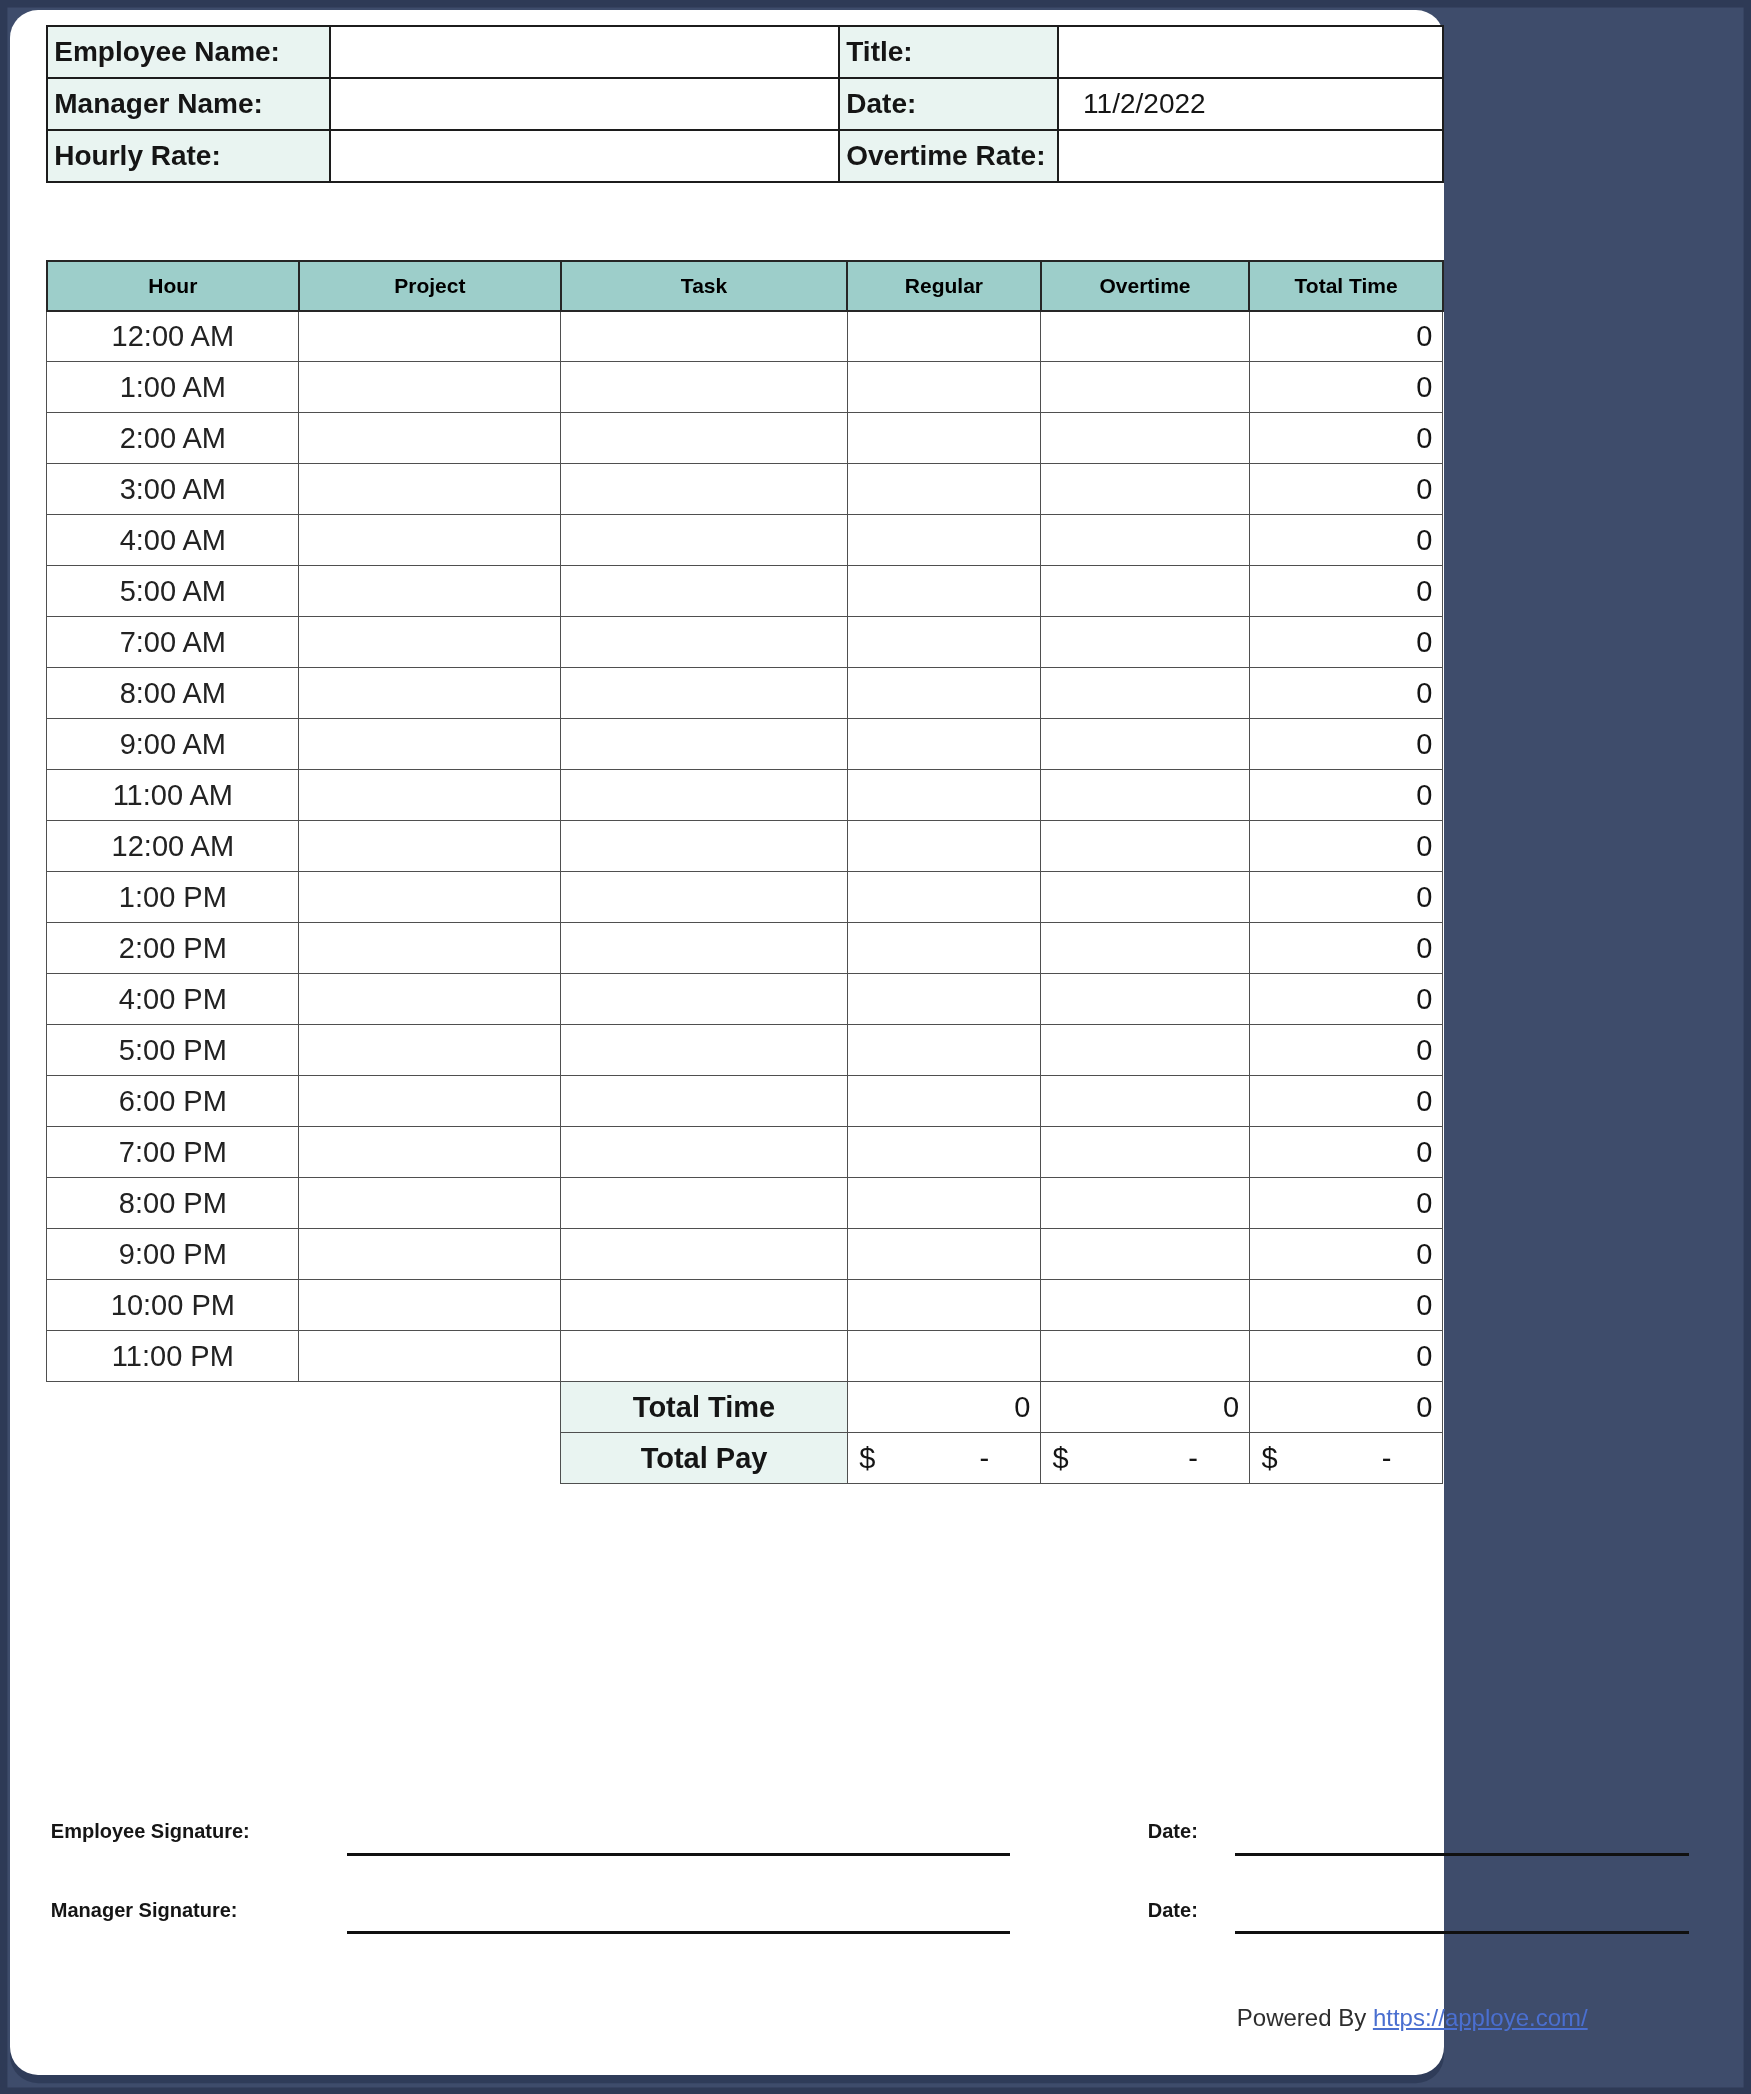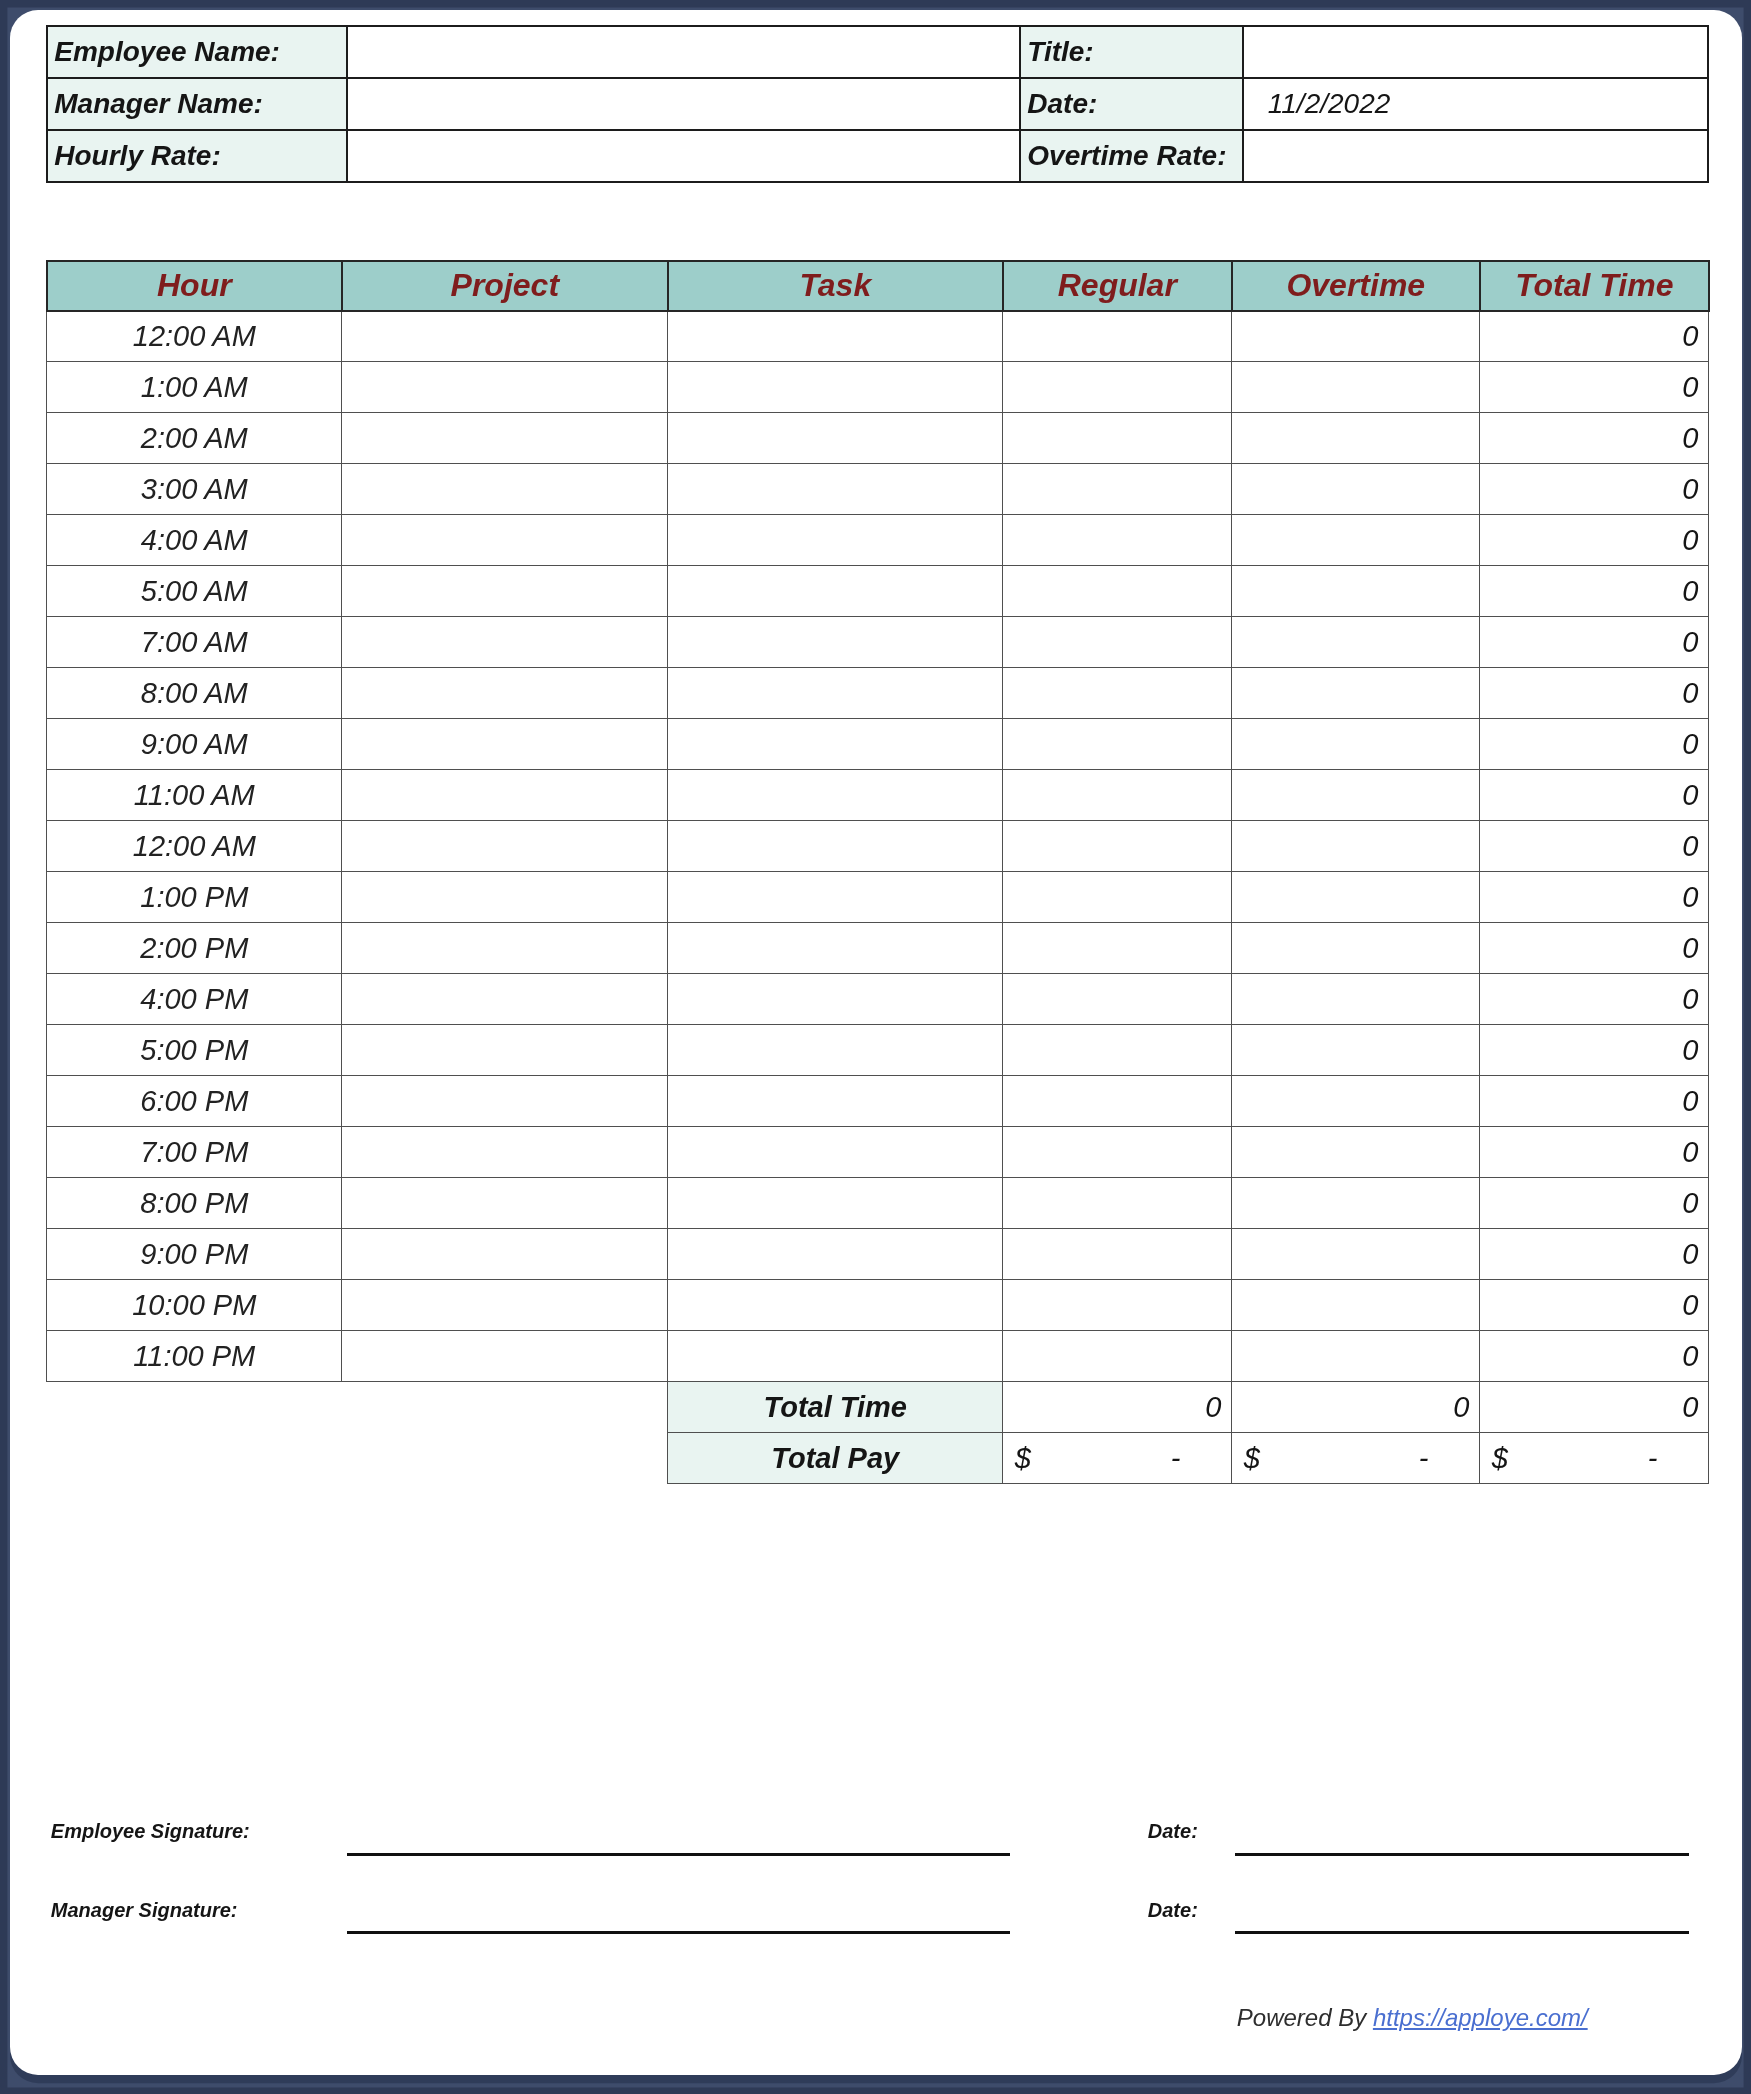--- a/index.html
+++ b/index.html
@@ -18,41 +18,40 @@
     background:var(--navy);
     font-family:"Liberation Sans", sans-serif;
     color:var(--ink);
     overflow:hidden;
   }
   body::after{ 
     content:"";position:absolute;inset:0;pointer-events:none;z-index:9;
     box-shadow:inset 0 0 0 7.4px rgba(12,22,44,0.32);
   }
   .page{
-    position:absolute;left:9.8px;top:9.8px;width:1732px;height:2065px;
+    position:absolute;left:9.8px;top:9.8px;width:1434px;height:2065px;
     background:#ffffff;border-radius:28px;
     box-shadow:0 8.2px 0 rgba(12,22,44,0.28);
-    font-style:italic;
   }
 
   
   table{border-collapse:collapse;table-layout:fixed;}
   .info-table{position:absolute;left:36px;top:15.5px;}
   .info-table td{
     border:2.5px solid var(--grid-dark);
     height:52px;font-size:28px;overflow:hidden;white-space:nowrap;
   }
   .label-cell{background:var(--mint);font-weight:bold;padding-left:6.5px;}
   .value-cell{background:#fff;padding-left:24px;font-size:29.5px;font-weight:normal;}
 
   
   .main-table{position:absolute;left:36px;top:250px;}
   .main-table th{
     background:var(--teal);border:2.5px solid #262626;
-    height:50px;font-size:32px;font-weight:bold;color:#7f1d1d;
+    height:50px;font-size:21px;font-weight:bold;color:#000000;
   }
   .main-table td{
     border:1.6px solid var(--grid-gray);
     height:51px;font-size:29px;background:#fff;overflow:hidden;white-space:nowrap;
   }
   .hour-td{text-align:center;color:#222;}
   .total-td{text-align:right;padding-right:9.8px;}
   .ghost{border:none !important;background:transparent !important;}
   .tl-label{background:var(--mint) !important;font-weight:bold;text-align:center;}
   .pay-td{padding-left:11.5px;padding-right:51px;}

